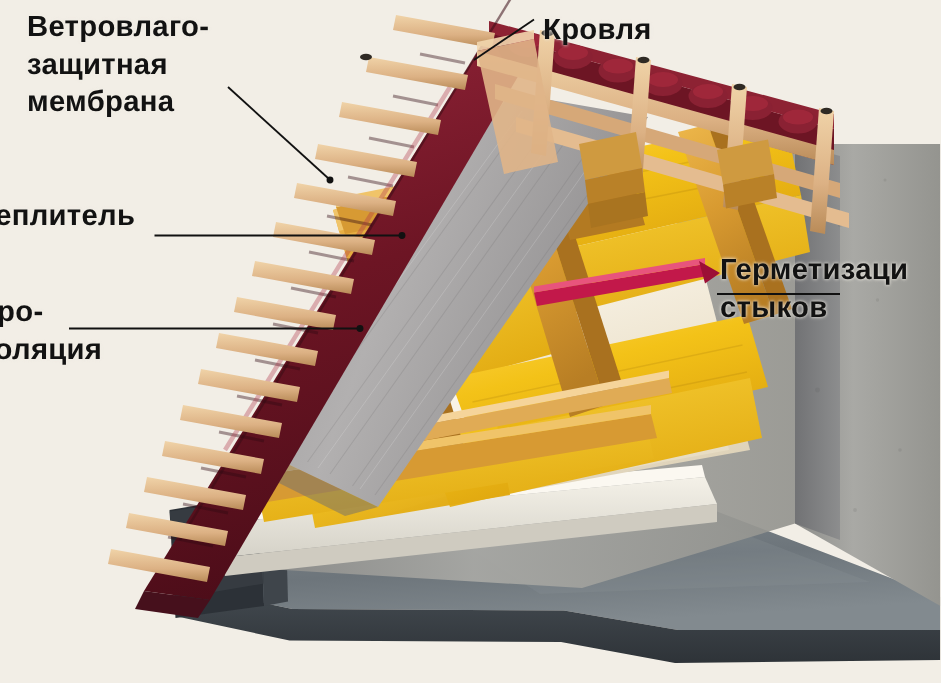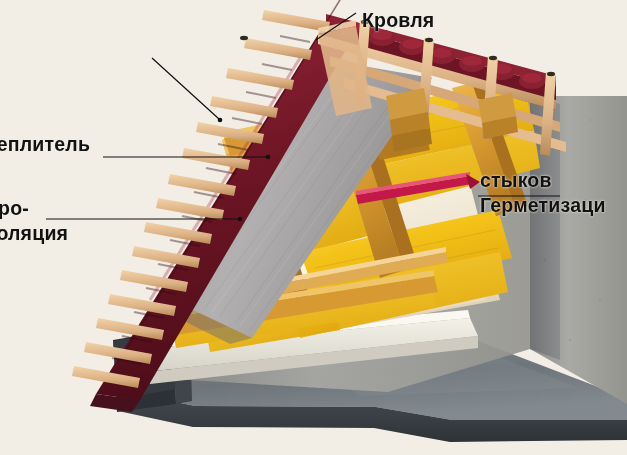--- a/index.html
+++ b/index.html
@@ -365,32 +365,37 @@
 
       <path d="M478,196 L560,196"></path>
     </g>
     <g fill="#111111">
       <circle cx="220" cy="120" r="2.3"></circle>
       <circle cx="268" cy="157" r="2.3"></circle>
       <circle cx="240" cy="219" r="2.3"></circle>
     </g>
   </svg>
 
+  <div class="label" id="lbl-membrane">
+    <span class="ln">Ветровлаго-</span>
+    <span class="ln">защитная</span>
+    <span class="ln">мембрана</span>
+  </div>
 
   <div class="label" id="lbl-roof">
     <span class="ln">Кровля</span>
   </div>
 
   <div class="label" id="lbl-insulation">
     <span class="ln">теплитель</span>
   </div>
 
   <div class="label" id="lbl-vapour">
     <span class="ln">аро-</span>
     <span class="ln">золяция</span>
   </div>
 
   <div class="label" id="lbl-seal">
+    <span class="ln">Герметизаци</span>
     <span class="ln">стыков</span>
-    <span class="ln">Герметизаци</span>
   </div>
 
 </div>
 
 </body></html>

